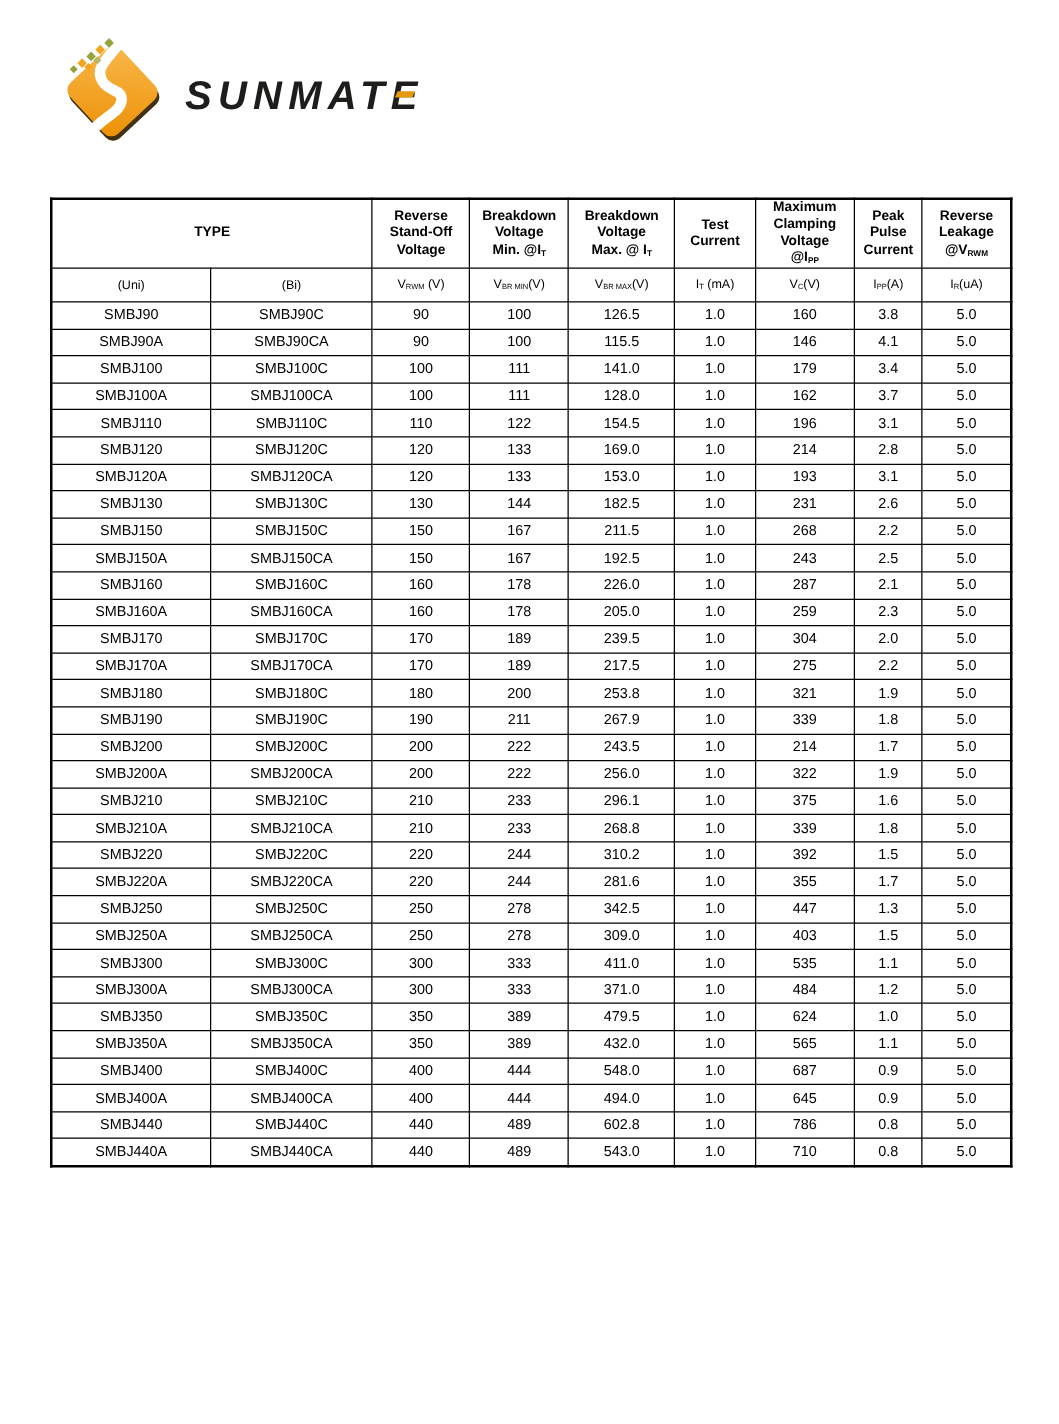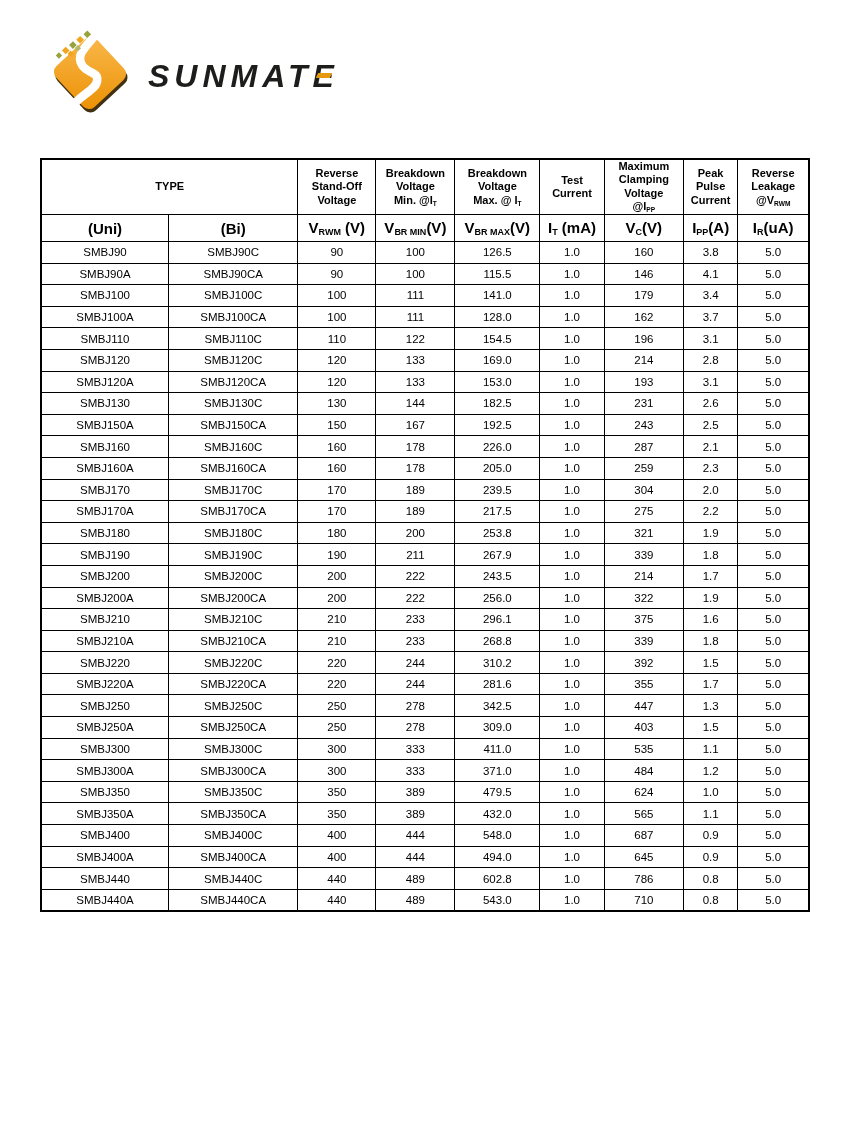--- a/index.html
+++ b/index.html
@@ -66,22 +66,22 @@
     overflow: hidden;
   }
   thead tr.group-row th {
     height: 54px;
     font-size: 11px;
     font-weight: bold;
     line-height: 1.22;
   }
   thead tr.unit-row th {
     height: 26px;
-    font-size: 15px;
-    font-weight: bold;
+    font-size: 10px;
+    font-weight: normal;
   }
   tbody td {
     height: 20.6px;
     font-size: 11.5px;
     font-weight: normal;
   }
   sub {
     font-size: 0.6em;
     vertical-align: -0.25em;
     letter-spacing: 0;
@@ -240,20 +240,31 @@
           <td>SMBJ130C</td>
           <td>130</td>
           <td>144</td>
           <td>182.5</td>
           <td>1.0</td>
           <td>231</td>
           <td>2.6</td>
           <td>5.0</td>
         </tr>
         <tr>
+          <td>SMBJ150</td>
+          <td>SMBJ150C</td>
+          <td>150</td>
+          <td>167</td>
+          <td>211.5</td>
+          <td>1.0</td>
+          <td>268</td>
+          <td>2.2</td>
+          <td>5.0</td>
+        </tr>
+        <tr>
           <td>SMBJ150A</td>
           <td>SMBJ150CA</td>
           <td>150</td>
           <td>167</td>
           <td>192.5</td>
           <td>1.0</td>
           <td>243</td>
           <td>2.5</td>
           <td>5.0</td>
         </tr>

